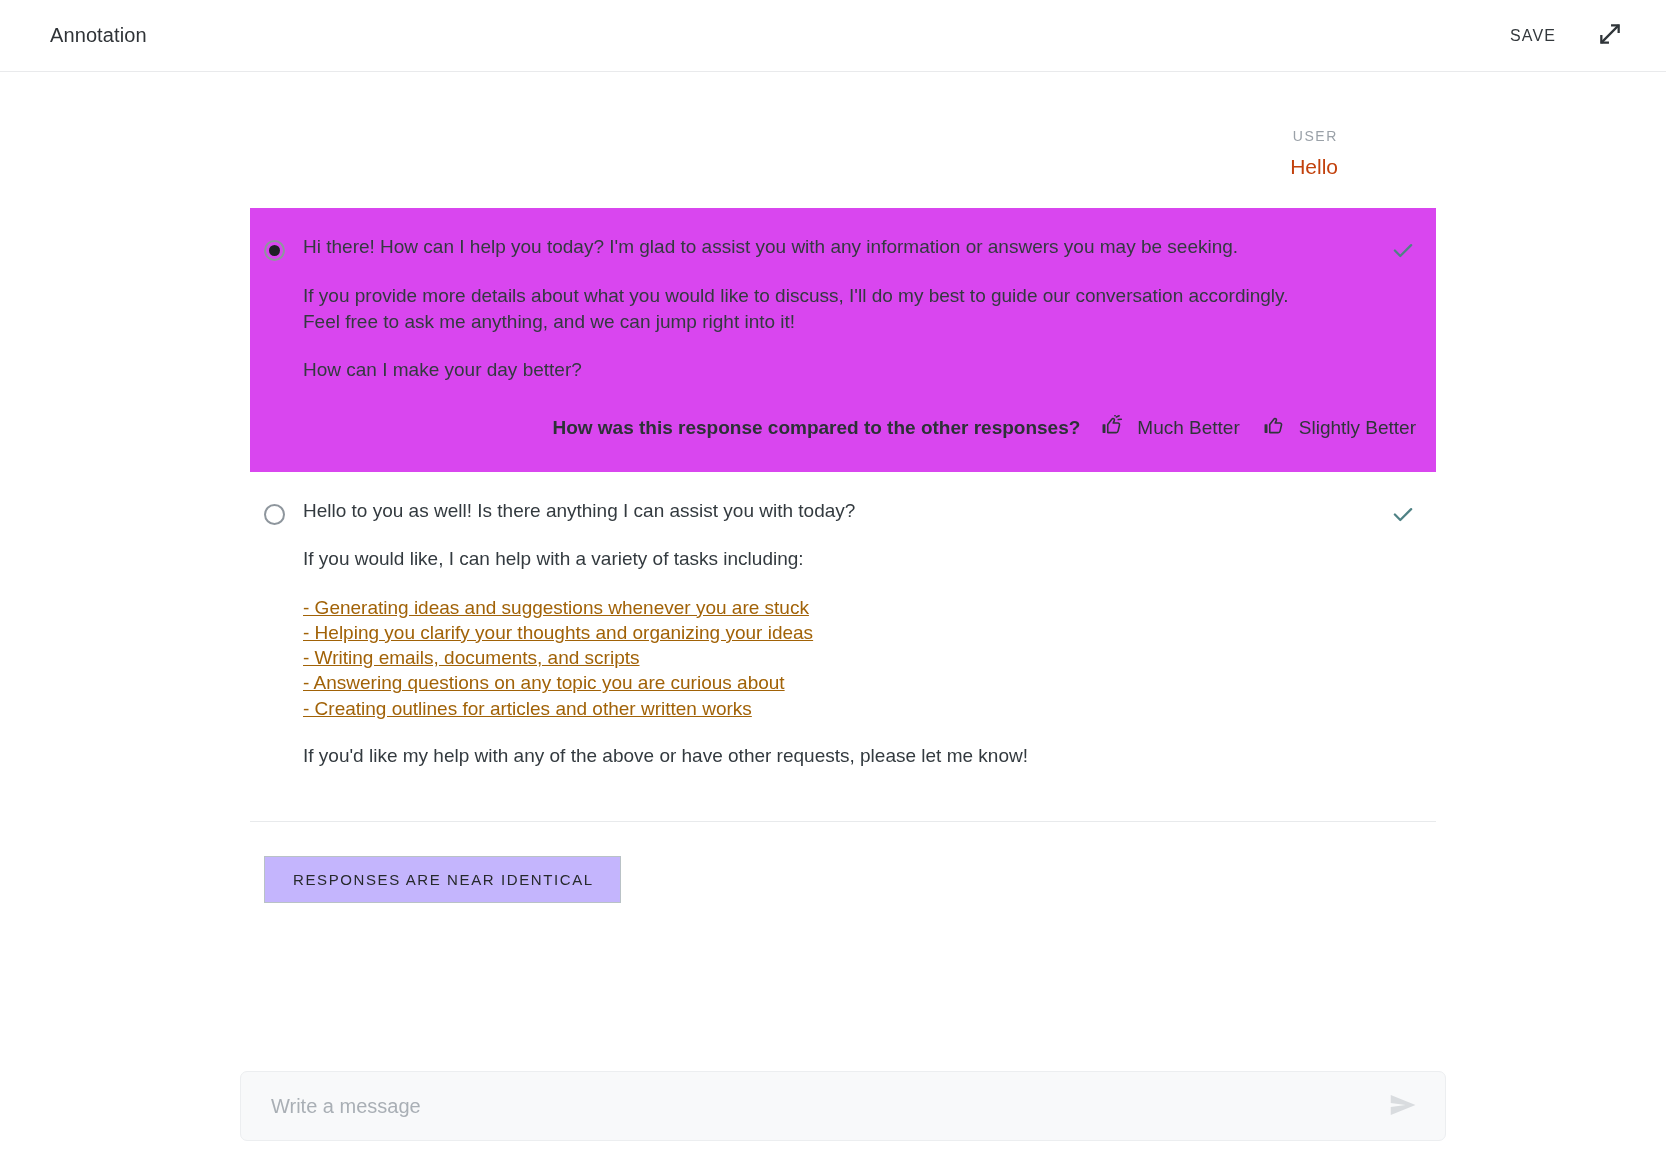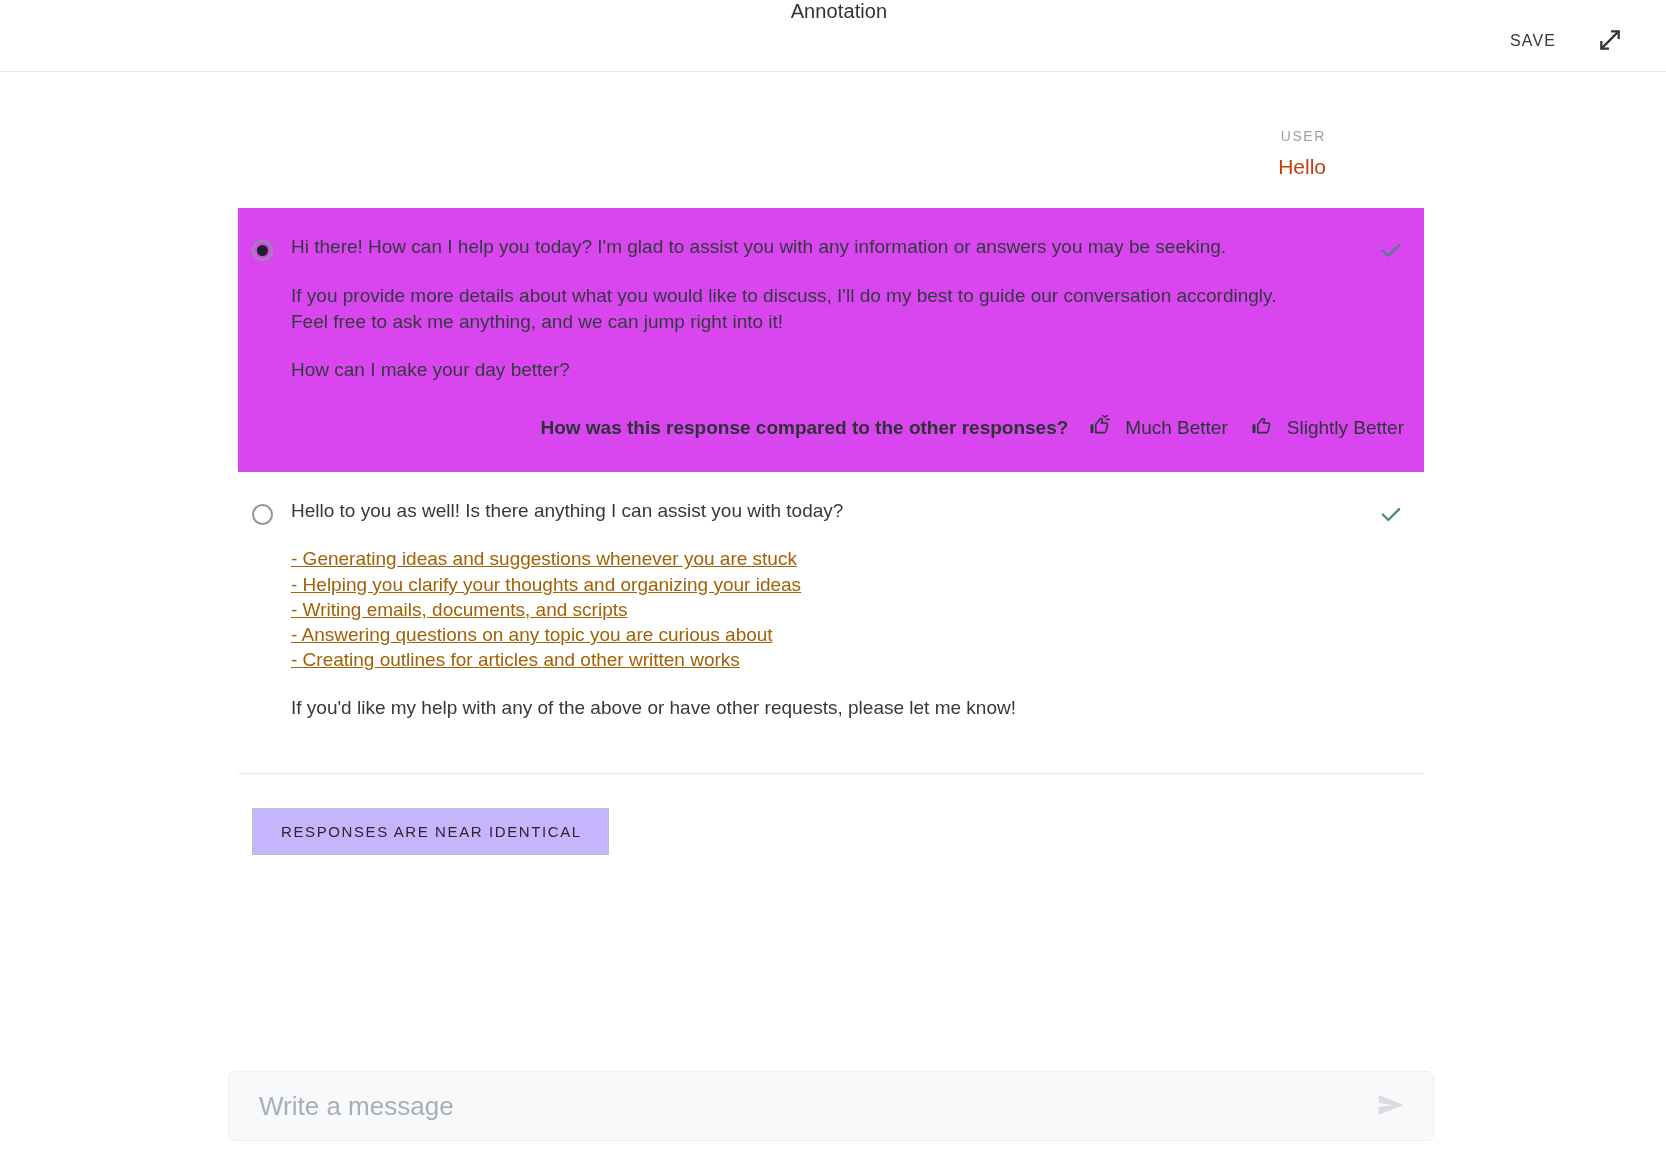--- a/index.html
+++ b/index.html
@@ -23,21 +23,20 @@
   }
 
   
   .header {
     height: 72px;
     border-bottom: 1px solid #e9eaec;
     display: flex;
     align-items: center;
     padding: 0 38px 0 50px;
     background: #ffffff;
-    flex-direction: column;
   }
   .header-title {
     font-size: 20px;
     color: #2f3337;
     font-weight: 400;
     letter-spacing: 0.1px;
   }
   .header-right {
     margin-left: auto;
     display: flex;
@@ -64,20 +63,21 @@
     border: none;
     cursor: pointer;
     padding: 0;
   }
 
   
   .main {
     position: relative;
     height: 1093px;
     padding-top: 56px;
+    margin-left: 12px;
   }
 
   .content {
     width: 1186px;
     margin: 0 auto 0 238px;
   }
 
   
   .user-turn {
     text-align: right;
@@ -234,21 +234,21 @@
     border-radius: 7px;
     display: flex;
     align-items: center;
     padding: 0 22px 0 28px;
   }
   .composer-input {
     flex: 1 1 auto;
     border: none;
     outline: none;
     background: transparent;
-    font-size: 26px;
+    font-size: 20px;
     color: #4d7c0f;
     font-family: "Liberation Sans", sans-serif;
   }
   .composer-input::placeholder { color: #a9afb5; }
   .send-button {
     background: none;
     border: none;
     padding: 0 4px;
     cursor: pointer;
     display: flex;
@@ -337,20 +337,21 @@
 
       <div class="response">
         <div class="response-inner">
 
           <button class="radio">
             
           </button>
 
           <div class="response-body">
             <p class="para">Hello to you as well! Is there anything I can assist you with today?</p>
+            <p class="para">If you would like, I can help with a variety of tasks including:</p>
 
             <div class="list">
               <div>- Generating ideas and suggestions whenever you are stuck</div>
               <div>- Helping you clarify your thoughts and organizing your ideas</div>
               <div>- Writing emails, documents, and scripts</div>
               <div>- Answering questions on any topic you are curious about</div>
               <div>- Creating outlines for articles and other written works</div>
             </div>
 
             <p class="para">If you'd like my help with any of the above or have other requests, please let me know!</p>

